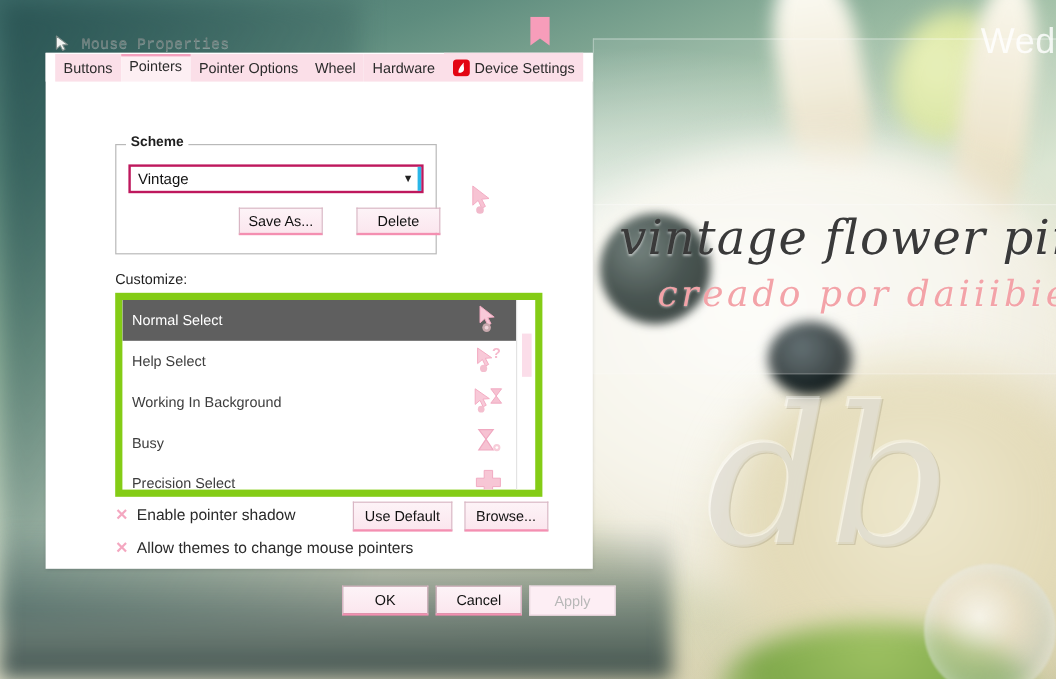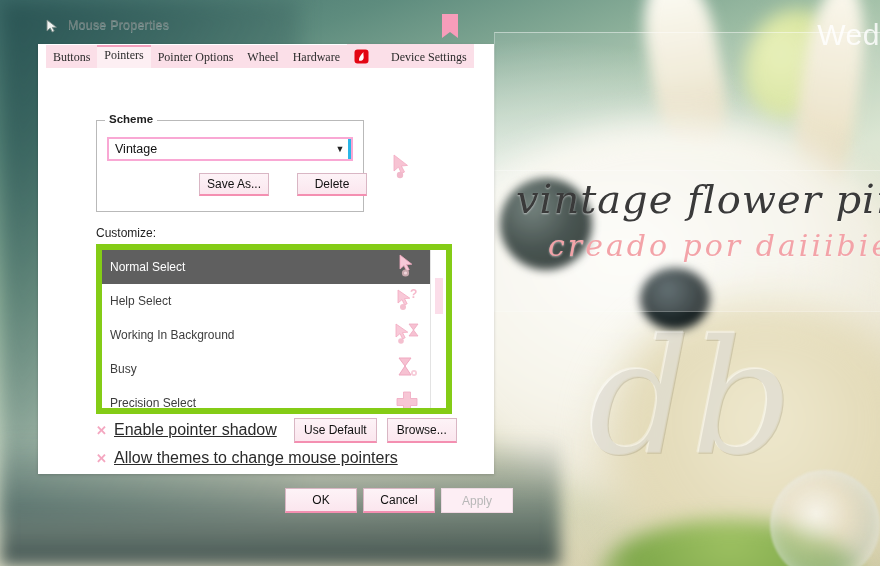--- a/index.html
+++ b/index.html
@@ -135,23 +135,24 @@
     filter: blur(1px);
   }
 
   
   #dialog {
     position: absolute; left: 38px; top: 18px; width: 456px; height: 456px;
     display: flex; flex-direction: column;
   }
   .titlebar {
     height: 26px; position: relative;
-    display: flex; align-items: flex-start;
+    display: flex; align-items: flex-end;
     padding-left: 6px;
     background: transparent;
+    font-family: Liberation Mono, monospace;
   }
   .title-icon { width: 18px; height: 16px; margin-right: 6px; flex: 0 0 auto; }
   .title-text {
     font-size: 12.5px; color: #6e7e7c; letter-spacing: .2px;
     text-shadow: 0 1px 0 rgba(255,255,255,.35);
   }
   .close-ribbon {
     position: absolute; right: 33px; top: -4px;
     width: 22px; height: 32px; cursor: pointer;
   }
@@ -159,46 +160,45 @@
   .dlg-body {
     flex: 1; background: #ffffff; position: relative;
     box-shadow: 0 1px 3px rgba(0,0,0,.18);
   }
 
   
   .tabstrip {
     display: flex; align-items: flex-end; height: 24px;
     padding-left: 8px; padding-top: 6px;
     background: #ffffff;
-    font-family: Liberation Serif, serif;
   }
   .tab {
     font-size: 12px; color: #2b2b2b; padding: 3px 7px 4px 7px;
     background: #fbdfe8; line-height: 14px; white-space: nowrap;
     cursor: pointer; border-top: 2px solid transparent;
   }
   .tab.selected {
     background: #fdeff3; border-top: 2px solid #f4a0bd;
     padding-top: 1px; padding-bottom: 6px;
   }
-  .tab-icon-wrap { display: flex; align-items: center; gap: 22px; }
+  .tab-icon-wrap { display: flex; align-items: center; gap: 4px; }
   .dev-icon { width: 15px; height: 15px; flex: 0 0 auto; }
 
   
   .groupbox {
     position: absolute; left: 58px; top: 76px; width: 268px; height: 92px;
     border: 1px solid #b9b9b9;
   }
   .group-legend {
     position: absolute; left: 8px; top: -8px; background: #fff;
     padding: 0 4px; font-size: 11.5px; font-weight: bold; color: #1e1e1e;
   }
   .combo {
     position: absolute; left: 10px; top: 16px; width: 246px; height: 24px;
-    border: 2px solid #f9a8d4; background: #fff;
+    border: 2px solid #be185d; background: #fff;
     display: flex; align-items: center; cursor: pointer;
   }
   .combo::after {
     content: ""; position: absolute; right: 0; top: 0; bottom: 0; width: 3px;
     background: #29b6e8;
   }
   .combo-val { flex: 1; font-size: 12.5px; color: #111; padding-left: 6px; }
   .combo-arrow {
     width: 18px; text-align: center; font-size: 9px; color: #222;
     padding-right: 4px;
@@ -251,21 +251,21 @@
 
   
   .chk-row {
     position: absolute; display: flex; align-items: center; gap: 7px; cursor: pointer;
   }
   .chk-x {
     width: 11px; height: 11px; flex: 0 0 auto;
     color: #f4a7c0; font-size: 13px; line-height: 11px; text-align: center;
     font-family: "Liberation Sans", sans-serif; font-weight: bold;
   }
-  .chk-label { font-size: 16px; color: #2a2a2a; text-decoration: underline; }
+  .chk-label { font-size: 13px; color: #2a2a2a; }
 
   .mid-btns { position: absolute; left: 256px; top: 374px; display: flex; gap: 10px; }
   .mid-btns .btn { padding: 4px 9px; text-align: right; }
 
   .bottom-btns {
     position: absolute; left: 247px; top: 444px; display: flex; gap: 6px;
   }
   .bottom-btns .btn { width: 72px; text-align: center; padding: 4px 4px; }
 </style>
 </head>

